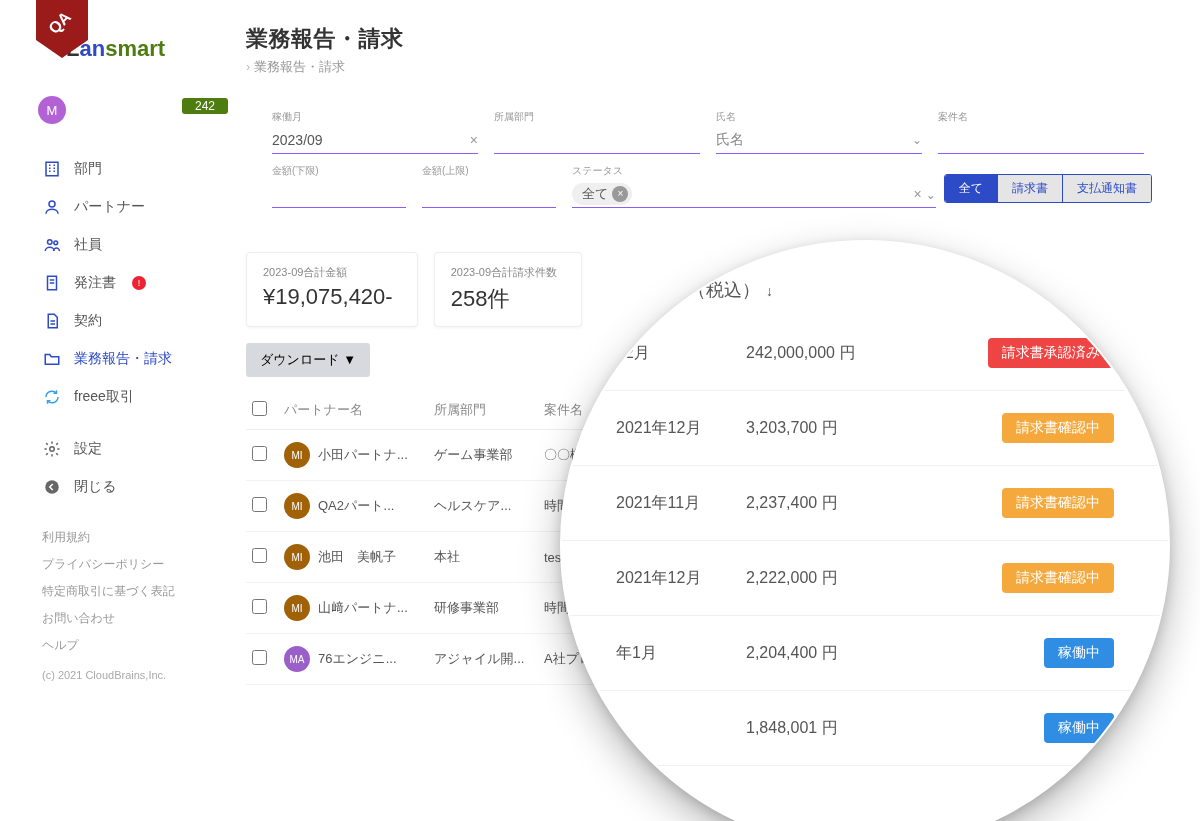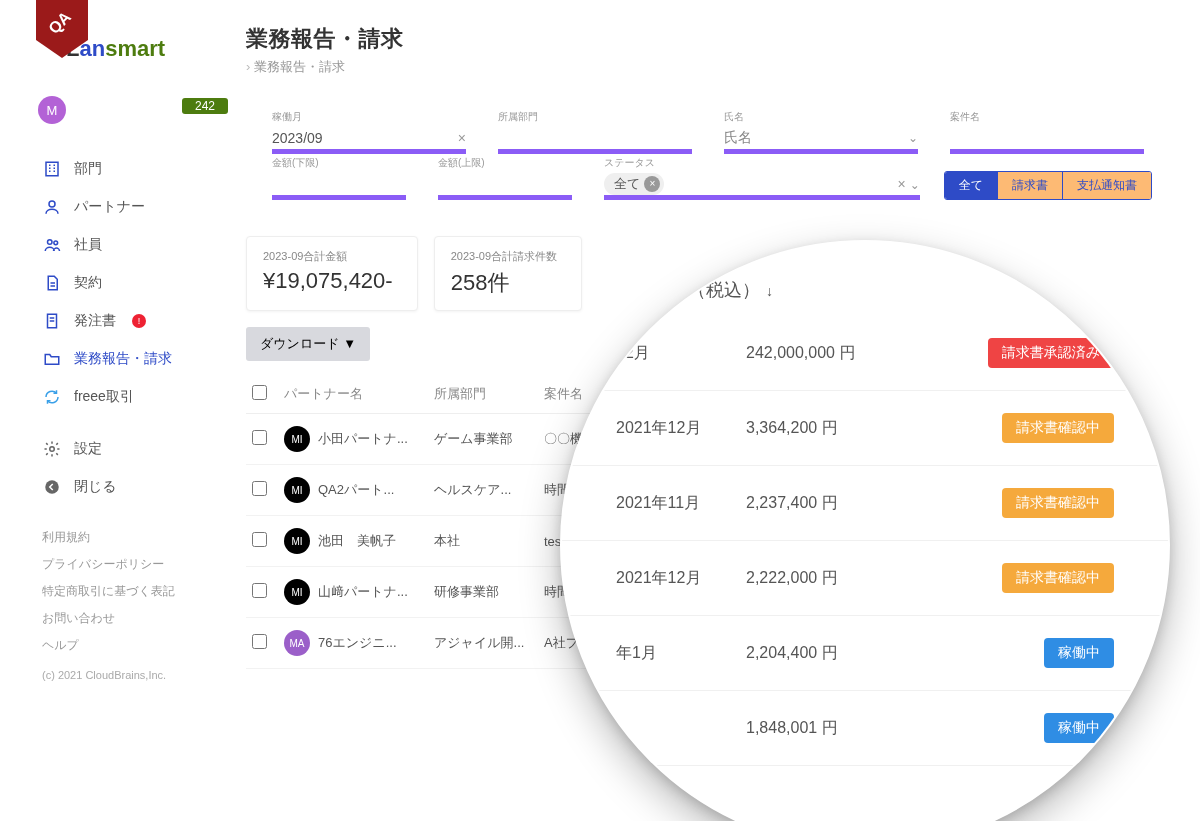--- a/index.html
+++ b/index.html
@@ -21,48 +21,48 @@
 .nav li svg{width:18px;height:18px}
 .dot-red{width:14px;height:14px;border-radius:50%;background:#e23;color:#fff;font-size:9px;display:inline-flex;align-items:center;justify-content:center;margin-left:4px}
 .legal{list-style:none;margin-top:18px}
 .legal li{font-size:12px;color:#999;padding:5px 4px;cursor:pointer}
 .copyright{font-size:11px;color:#aaa;margin-top:10px;padding-left:4px}
 .main{position:absolute;top:24px;left:246px;right:0;bottom:0}
 .page-title{font-size:22px;font-weight:700;margin-bottom:4px;letter-spacing:0.5px}
 .crumb{font-size:13px;color:#999;margin-bottom:18px}
 .crumb::before{content:"› ";color:#bbb}
 .filterbox{background:#fff;padding:16px 18px 10px;margin-right:30px}
-.filter-row{display:flex;gap:16px;margin-bottom:2px}
+.filter-row{display:flex;gap:0;margin-bottom:10px}
 .ff{flex:1;padding:0 8px}
 .ff label{display:block;font-size:10px;color:#999;margin-bottom:2px}
-.ff .inp{display:flex;align-items:center;justify-content:space-between;border-bottom:5px solid #8b5cf6;padding:4px 0;font-size:14px;height:28px;color:#555}
+.ff .inp{display:flex;align-items:center;justify-content:space-between;border-bottom:1px solid #8b5cf6;padding:4px 0;font-size:14px;height:28px;color:#555}
 .ff .inp.empty{color:transparent}
 .ff .clear-x{color:#999;cursor:pointer;font-size:14px}
 .ff .chev{color:#999;font-size:12px}
 .chip{display:inline-flex;align-items:center;gap:4px;background:#efefef;border-radius:12px;padding:2px 4px 2px 10px;font-size:13px;color:#555}
 .chip .x{width:16px;height:16px;border-radius:50%;background:#999;color:#fff;font-size:10px;display:flex;align-items:center;justify-content:center}
 .seg{display:flex;border:1px solid #2e4bc7;border-radius:3px;overflow:hidden;margin-left:auto;margin-top:10px}
-.seg button{border:none;background:#fdba74;padding:5px 14px;font-size:12px;color:#2e4bc7;cursor:pointer}
+.seg button{border:none;background:#e5e5e5;padding:5px 14px;font-size:12px;color:#2e4bc7;cursor:pointer}
 .seg button.on{background:#2e4bc7;color:#fff}
 .seg button+button{border-left:1px solid #2e4bc7}
 .stats{display:flex;gap:16px;margin:24px 0 16px}
 .statcard{background:#fff;border:1px solid #eee;border-radius:4px;padding:12px 24px 12px 16px;box-shadow:0 1px 3px rgba(0,0,0,.05)}
 .statcard .lbl{font-size:11px;color:#888;margin-bottom:4px}
 .statcard .val{font-size:22px;font-weight:400}
 .dl-btn{background:#d8d9de;border:none;border-radius:3px;padding:8px 14px;font-size:13px;color:#000000;cursor:pointer}
 .tbl{margin-top:14px;width:600px}
 .thead{display:flex;align-items:center;padding:10px 6px;font-size:13px;color:#888;border-bottom:1px solid #eee}
 .thead .cb,.trow .cb{width:32px}
 .trow{display:flex;align-items:center;padding:12px 6px;font-size:13px;color:#555;border-bottom:1px solid #f2f2f2}
 .cb input{width:15px;height:15px;accent-color:#2e4bc7}
 .col-p{width:150px;display:flex;align-items:center;gap:8px}
 .col-d{width:110px}
 .col-c{flex:1}
 .mini-av{width:26px;height:26px;border-radius:50%;color:#fff;font-size:10px;display:flex;align-items:center;justify-content:center;flex-shrink:0}
-.av-mi{background:#000000}.av-ma{background:#9b5fc9}
+.av-mi{background:#a16207}.av-ma{background:#9b5fc9}
 .ellip{white-space:nowrap;overflow:hidden;text-overflow:ellipsis}
 
 .lens{position:absolute;top:240px;left:560px;width:610px;height:610px;border-radius:50%;background:#fff;box-shadow:0 16px 40px rgba(0,0,0,.28),0 4px 12px rgba(0,0,0,.15);overflow:hidden;border:2px solid #fff;z-index:30}
 .lens-head{display:flex;padding:36px 54px 14px;font-size:18px;color:#888;font-weight:500}
 .lens-head .h1{flex:1;color:#555}.lens-head .h2{width:160px;text-align:right}
 .arrow-down{display:inline-block;margin-left:6px;font-size:14px}
 .lrow{display:flex;align-items:center;padding:22px 54px;border-bottom:1px solid #f0f0f0}
 .lrow .d{width:130px;font-size:16px;color:#555}
 .lrow .a{flex:1;font-size:16px;color:#555}
 .lrow .s{width:170px;text-align:right}
@@ -110,35 +110,35 @@
             <circle cx="9" cy="8" r="3"></circle>
             <circle cx="17" cy="9" r="2.5"></circle>
             <path d="M3 20c0-3 3-5 6-5s6 2 6 5M14 20c0-2 2-4 4-4s4 2 4 4"></path>
           </svg>
         </span>
         <span>社員</span>
       </li>
     <li>
         <span class="icon">
           <svg viewBox="0 0 24 24" fill="none" stroke="currentColor" stroke-width="2">
+            <rect x="6" y="3" width="12" height="18"></rect>
+            <path d="M9 8h6M9 12h6"></path>
+          </svg>
+        </span>
+        <span>発注書</span>
+        <span class="dot-red">!</span>
+      </li>
+    <li>
+        <span class="icon">
+          <svg viewBox="0 0 24 24" fill="none" stroke="currentColor" stroke-width="2">
             <path d="M7 3h8l4 4v14H7z"></path>
             <path d="M10 12h6M10 16h6"></path>
           </svg>
         </span>
         <span>契約</span>
-      </li>
-    <li>
-        <span class="icon">
-          <svg viewBox="0 0 24 24" fill="none" stroke="currentColor" stroke-width="2">
-            <rect x="6" y="3" width="12" height="18"></rect>
-            <path d="M9 8h6M9 12h6"></path>
-          </svg>
-        </span>
-        <span>発注書</span>
-        <span class="dot-red">!</span>
       </li>
     <li class="active">
         <span class="icon">
           <svg viewBox="0 0 24 24" fill="none" stroke="currentColor" stroke-width="2">
             <path d="M3 6h6l2 3h10v10H3z"></path>
           </svg>
         </span>
         <span>業務報告・請求</span>
       </li>
     <li>
@@ -201,21 +201,21 @@
         <div class="inp">
             <span style="color:#888">氏名</span>
             <span class="chev">⌄</span>
           </div>
       </div>
       <div class="ff">
         <label>案件名</label>
         <div class="inp empty">.</div>
       </div>
     </div>
-    <div class="filter-row" style="align-items:flex-end">
+    <div class="filter-row" style="align-items:flex-start">
       <div class="ff" style="max-width:150px">
         <label>金額(下限)</label>
         <div class="inp empty">.</div>
       </div>
       <div class="ff" style="max-width:150px">
         <label>金額(上限)</label>
         <div class="inp empty">.</div>
       </div>
       <div class="ff" style="flex:1.4">
         <label>ステータス</label>
@@ -311,21 +311,21 @@
     <div class="h2">ステータ</div>
   </div>
   <div id="lensbody">
       <div class="lrow">
         <div class="d">   12月</div>
   <div class="a">242,000,000 円</div>
   <div class="s"><span class="pill p-green">請求書承認済み</span></div>
       </div>
       <div class="lrow">
         <div class="d">2021年12月</div>
-  <div class="a">3,364,200 円</div>
+  <div class="a">3,203,700 円</div>
   <div class="s"><span class="pill p-orange">請求書確認中</span></div>
       </div>
       <div class="lrow">
         <div class="d">2021年11月</div>
   <div class="a">2,237,400 円</div>
   <div class="s"><span class="pill p-orange">請求書確認中</span></div>
       </div>
       <div class="lrow">
         <div class="d">2021年12月</div>
   <div class="a">2,222,000 円</div>

